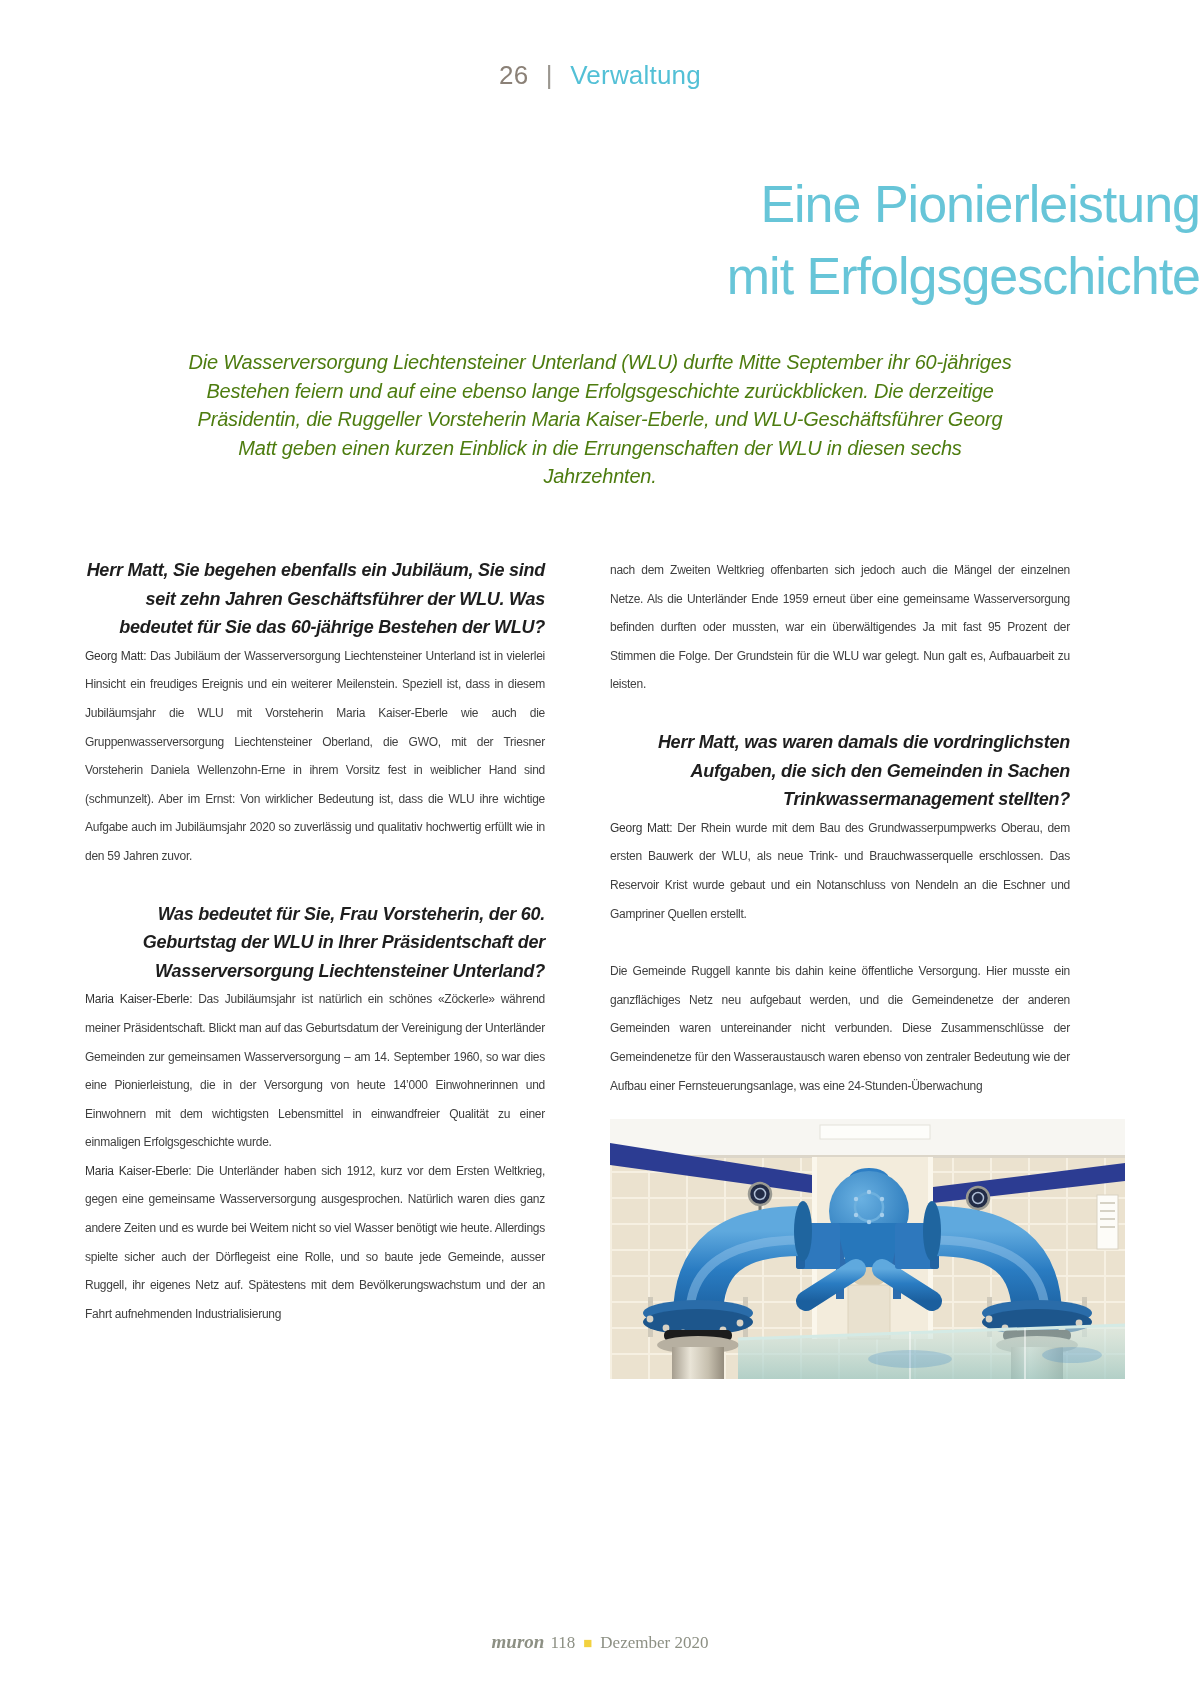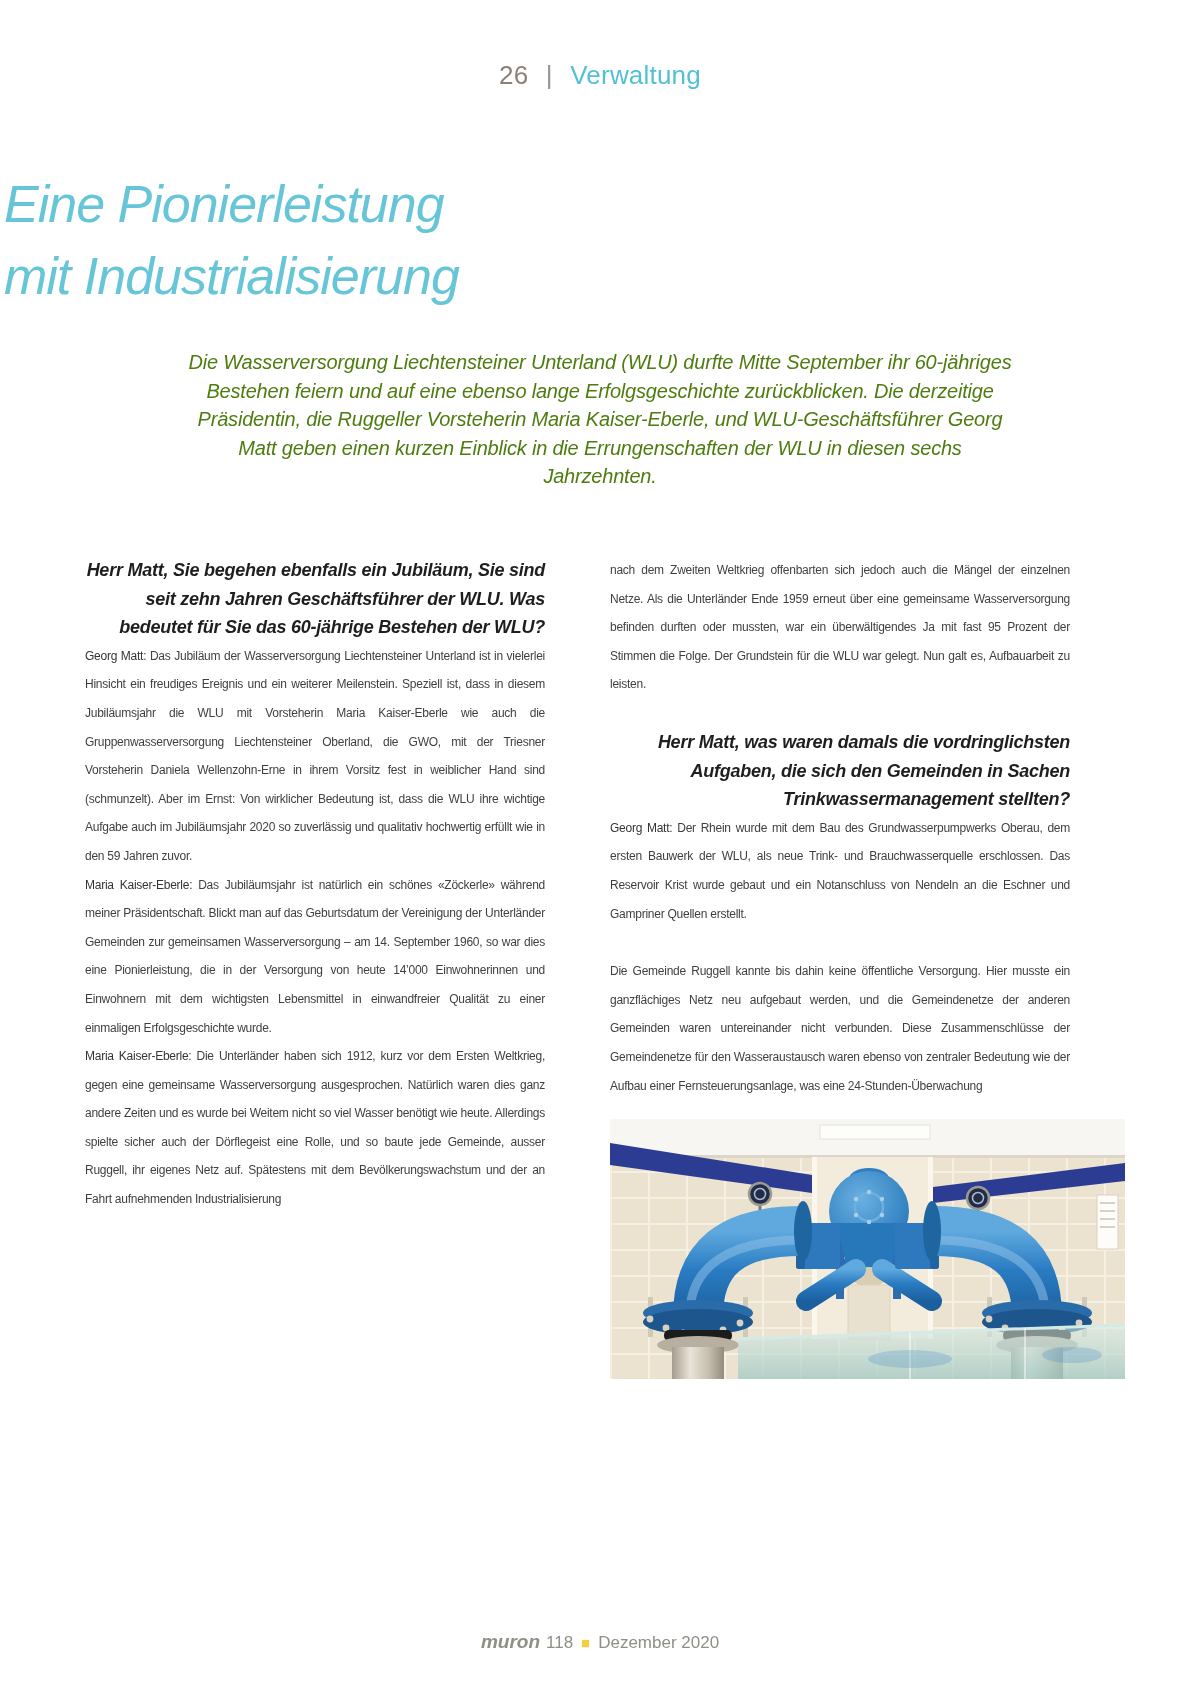--- a/index.html
+++ b/index.html
@@ -14,21 +14,21 @@
   .header{
     position:absolute;top:60px;left:0;right:0;
     text-align:center;font-size:26px;letter-spacing:.2px;
   }
   .header .pagenum{color:#8b8177;}
   .header .sep{color:#9a968f;margin:0 10px;}
   .header .section{color:#53c0d6;}
   
   .title{
     position:absolute;top:168px;left:4px;right:0;
-    text-align:left;font-style:italic;font-weight:normal;
+    text-align:right;font-weight:normal;
     color:#67c5d8;font-size:52px;line-height:72px;letter-spacing:-1px;
   }
   
   .intro{
     position:absolute;top:348px;left:180px;width:840px;
     text-align:center;font-style:italic;
     font-size:20px;line-height:28.5px;color:#4d7c0f;letter-spacing:-.2px;
   }
   
   .column{position:absolute;top:556px;width:460px;}
@@ -44,47 +44,48 @@
     font-weight:bold;font-style:italic;text-align:right;letter-spacing:-.25px;
   }
   .gap-top{margin-top:29px !important;}
   .speaker{color:#343434;}
   
   .photo-wrap{margin-top:19px;width:515px;height:260px;}
   .photo-wrap svg{display:block;}
   
   .footer{
     position:absolute;top:1631px;left:0;right:0;
-    text-align:center;font-size:17px;color:#8d9084;
+    text-align:center;font-size:17px;color:#8d9084;font-family:Liberation Serif, serif;
   }
   .footer .mag{font-style:italic;font-weight:bold;font-size:19px;margin-right:6px;}
   .footer .issue{margin-right:8px;}
   .footer .sq{color:#f2d13f;font-size:15px;margin-right:8px;}
 </style>
 </head>
 <body>
 
 <div class="page">
 
   <div class="header">
     <span class="pagenum">26</span>
     <span class="sep">|</span>
     <span class="section">Verwaltung</span>
   </div>
 
   <div class="title">
     <div>Eine Pionierleistung</div>
-    <div>mit Industrialisierung</div>
+    <div>mit Erfolgsgeschichte</div>
   </div>
 
   <div class="intro">Die Wasserversorgung Liechtensteiner Unterland (WLU) durfte Mitte September ihr 60-jähriges Bestehen feiern und auf eine ebenso lange Erfolgsgeschichte zurückblicken. Die derzeitige Präsidentin, die Ruggeller Vorsteherin Maria Kaiser-Eberle, und WLU-Geschäftsführer Georg Matt geben einen kurzen Einblick in die Errungenschaften der WLU in diesen sechs Jahrzehnten.</div>
 
   <div class="column col-left">
     <p class="question">Herr Matt, Sie begehen ebenfalls ein Jubiläum, Sie sind seit zehn Jahren Geschäftsführer der WLU. Was bedeutet für Sie das 60-jährige Bestehen der WLU?</p>
     <p class="body-text"><span class="speaker">Georg Matt: </span><span>Das Jubiläum der Wasserversorgung Liechtensteiner Unterland ist in vielerlei Hinsicht ein freudiges Ereignis und ein weiterer Meilenstein. Speziell ist, dass in diesem Jubiläumsjahr die WLU mit Vorsteherin Maria Kaiser-Eberle wie auch die Gruppenwasserversorgung Liechtensteiner Oberland, die GWO, mit der Triesner Vorsteherin Daniela Wellenzohn-Erne in ihrem Vorsitz fest in weiblicher Hand sind (schmunzelt). Aber im Ernst: Von wirklicher Bedeutung ist, dass die WLU ihre wichtige Aufgabe auch im Jubiläumsjahr 2020 so zuverlässig und qualitativ hochwertig erfüllt wie in den 59 Jahren zuvor.</span></p>
+    <p class="question gap-top">Was bedeutet für Sie, Frau Vorsteherin, der 60. Geburtstag der WLU in Ihrer Präsidentschaft der Wasserversorgung Liechtensteiner Unterland?</p>
     <p class="body-text"><span class="speaker">Maria Kaiser-Eberle: </span><span>Das Jubiläumsjahr ist natürlich ein schönes «Zöckerle» während meiner Präsidentschaft. Blickt man auf das Geburtsdatum der Vereinigung der Unterländer Gemeinden zur gemeinsamen Wasserversorgung – am 14. September 1960, so war dies eine Pionierleistung, die in der Versorgung von heute 14’000 Einwohnerinnen und Einwohnern mit dem wichtigsten Lebensmittel in einwandfreier Qualität zu einer einmaligen Erfolgsgeschichte wurde.</span></p>
     <p class="body-text"><span class="speaker">Maria Kaiser-Eberle: </span><span>Die Unterländer haben sich 1912, kurz vor dem Ersten Weltkrieg, gegen eine gemeinsame Wasserversorgung ausgesprochen. Natürlich waren dies ganz andere Zeiten und es wurde bei Weitem nicht so viel Wasser benötigt wie heute. Allerdings spielte sicher auch der Dörflegeist eine Rolle, und so baute jede Gemeinde, ausser Ruggell, ihr eigenes Netz auf. Spätestens mit dem Bevölkerungswachstum und der an Fahrt aufnehmenden Industrialisierung</span></p>
   </div>
 
   <div class="column col-right">
     <p class="body-text">nach dem Zweiten Weltkrieg offenbarten sich jedoch auch die Mängel der einzelnen Netze. Als die Unterländer Ende 1959 erneut über eine gemeinsame Wasserversorgung befinden durften oder mussten, war ein überwältigendes Ja mit fast 95 Prozent der Stimmen die Folge. Der Grundstein für die WLU war gelegt. Nun galt es, Aufbauarbeit zu leisten.</p>
     <p class="question gap-top">Herr Matt, was waren damals die vordringlichsten Aufgaben, die sich den Gemeinden in Sachen Trinkwassermanagement stellten?</p>
     <p class="body-text"><span class="speaker">Georg Matt: </span><span>Der Rhein wurde mit dem Bau des Grundwasserpumpwerks Oberau, dem ersten Bauwerk der WLU, als neue Trink- und Brauchwasserquelle erschlossen. Das Reservoir Krist wurde gebaut und ein Notanschluss von Nendeln an die Eschner und Gampriner Quellen erstellt.</span></p>
     <p class="body-text gap-top">Die Gemeinde Ruggell kannte bis dahin keine öffentliche Versorgung. Hier musste ein ganzflächiges Netz neu aufgebaut werden, und die Gemeindenetze der anderen Gemeinden waren untereinander nicht verbunden. Diese Zusammenschlüsse der Gemeindenetze für den Wasseraustausch waren ebenso von zentraler Bedeutung wie der Aufbau einer Fernsteuerungsanlage, was eine 24-Stunden-Überwachung</p>
 

